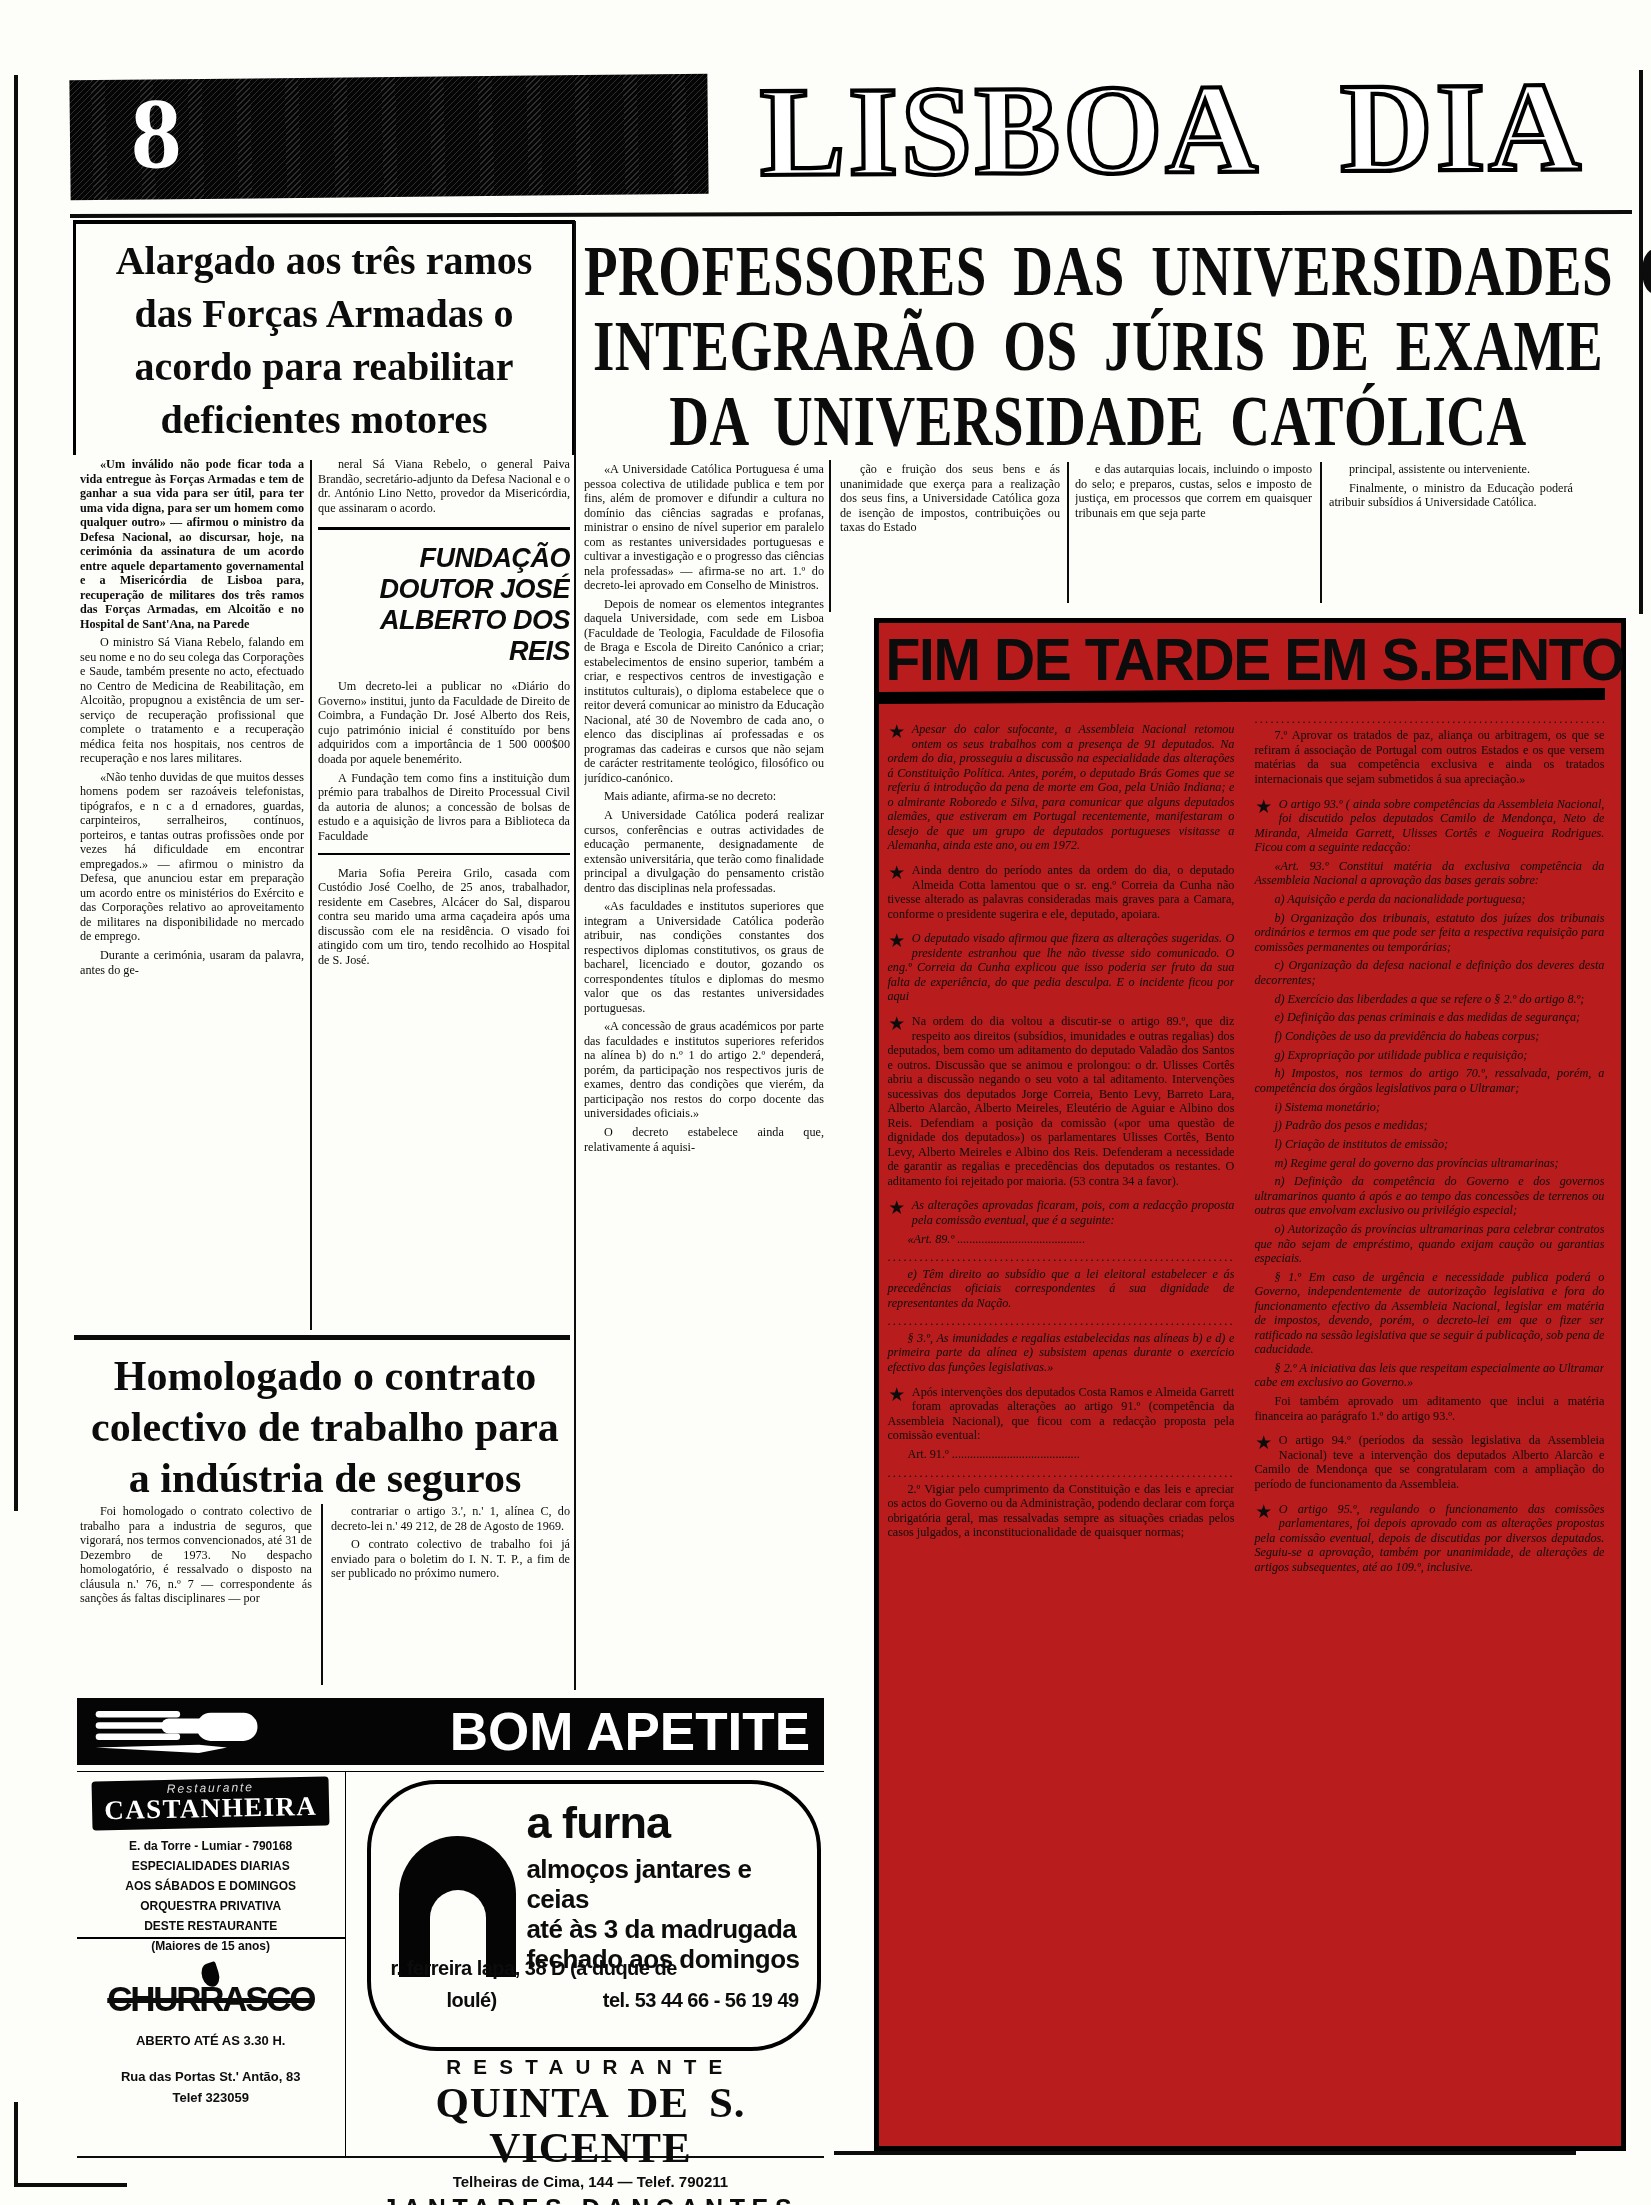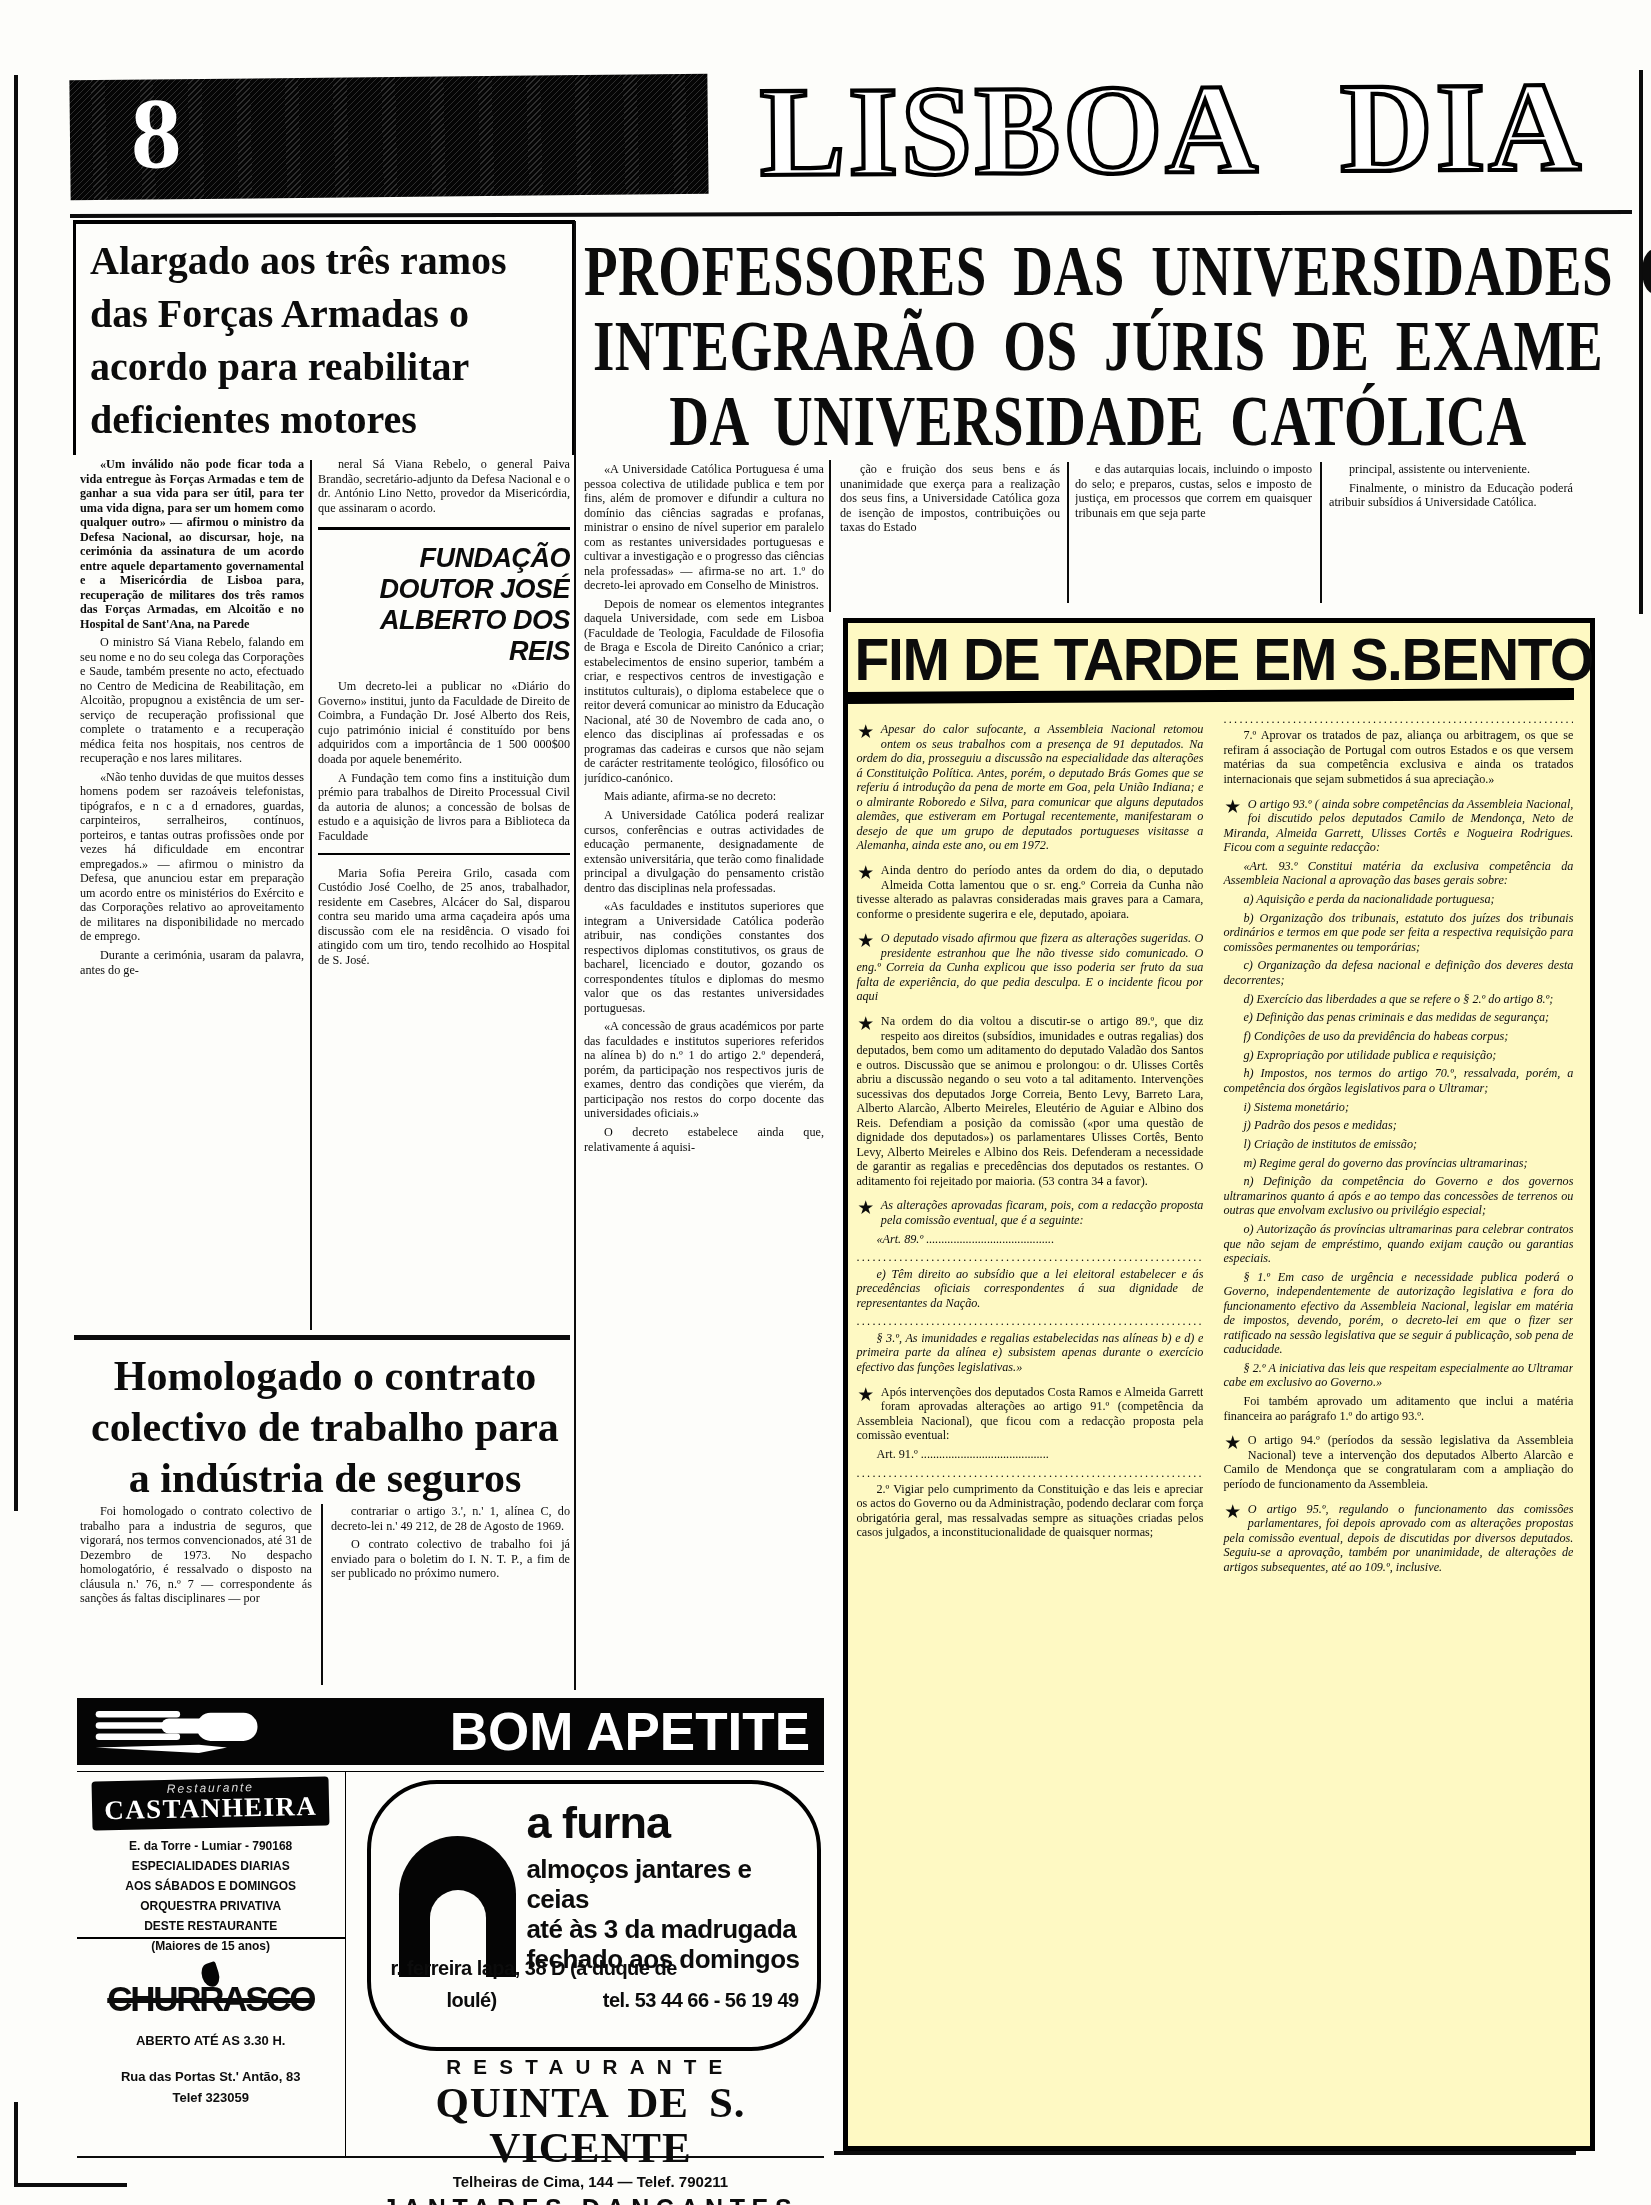--- a/index.html
+++ b/index.html
@@ -33,21 +33,21 @@
   .para.dots{overflow:hidden;white-space:nowrap;text-indent:0;letter-spacing:2.3px;margin-bottom:1.9px;}
   .star-glyph{float:left;font-size:1.55em;line-height:.9;margin:0.9px 6.6px 0 0.9px;font-style:normal;}
 
   .smalltext{font-size:12.2px;line-height:14.5px;}
   .midtext{font-size:12.2px;line-height:14.5px;}
 
   
   .left-headline-box{left:73px;top:220px;width:496px;height:231px;
     border-top:4.2px solid #000;border-left:3.8px solid #000;border-right:3.8px solid #000;
     display:flex;align-items:center;justify-content:center;}
-  .left-headline{font-size:40px;line-height:53px;font-weight:bold;text-align:left;
+  .left-headline{font-size:40px;line-height:53px;font-weight:bold;text-align:center;
     font-family:var(--serif);padding:0 14px;}
   .left-cols{left:80px;top:457px;width:490px;height:875px;overflow:hidden;}
   .left-col-a{position:absolute;left:0;top:0;width:224px;height:875px;overflow:hidden;}
   .left-col-b{position:absolute;left:238px;top:0;width:252px;height:875px;overflow:hidden;}
   .left-col-rule{left:310px;top:460px;width:1.9px;height:870px;}
 
   .fundacao{margin-top:12.2px;border-top:3.3px solid #000;padding-top:8.4px;}
   .fundacao-title{font-family:var(--sans);font-style:italic;font-weight:bold;font-size:27px;
     line-height:31px;text-align:right;margin:4.7px 0 12.2px 0;letter-spacing:-0.5px;}
   .fundacao-end{border-bottom:2.3px solid #000;margin-top:9.4px;}
@@ -70,21 +70,21 @@
   .main-headline{left:584px;top:221px;width:1028px;text-align:center;}
   .main-headline .hline{display:block;font-family:var(--serif);font-weight:bold;font-size:55px;
     line-height:75px;letter-spacing:0.5px;word-spacing:12.2px;white-space:nowrap;
     transform:scaleY(1.32);transform-origin:center top;}
   .main-col1{left:584px;top:462px;width:240px;height:1215px;overflow:hidden;}
   .col1-right-rule{left:829px;top:460px;width:1.9px;height:152px;}
   .minicol{top:462px;height:143px;overflow:hidden;position:absolute;}
   .minicol-rule{top:462px;width:1.9px;height:141px;}
 
   
-  .fim-box{left:843px;top:618px;width:742px;height:1523px;border:5.2px solid #000;background:#fef9c3;}
+  .fim-box{left:874px;top:618px;width:742px;height:1523px;border:5.2px solid #000;background:#b91c1c;}
   .fim-banner{position:absolute;left:6.6px;top:4.7px;width:718px;
     font-family:var(--sans);font-weight:bold;font-size:57px;line-height:61px;letter-spacing:-1.4px;
     white-space:nowrap;transform:scaleY(1.05);transform-origin:left top;}
   .fim-banner-bar{position:absolute;left:0px;top:67px;width:726px;height:12.2px;background:#000;
     transform:rotate(-0.3deg);}
   .fim-cols{position:absolute;left:8.4px;top:89px;width:717px;height:1417px;}
   .fim-col1{position:absolute;left:0;top:0;width:347px;height:1417px;overflow:hidden;}
   .fim-col2{position:absolute;left:367px;top:0;width:350px;height:1417px;overflow:hidden;}
   .fim-outer-underline{left:834px;top:2151px;width:742px;height:3.8px;}
 

